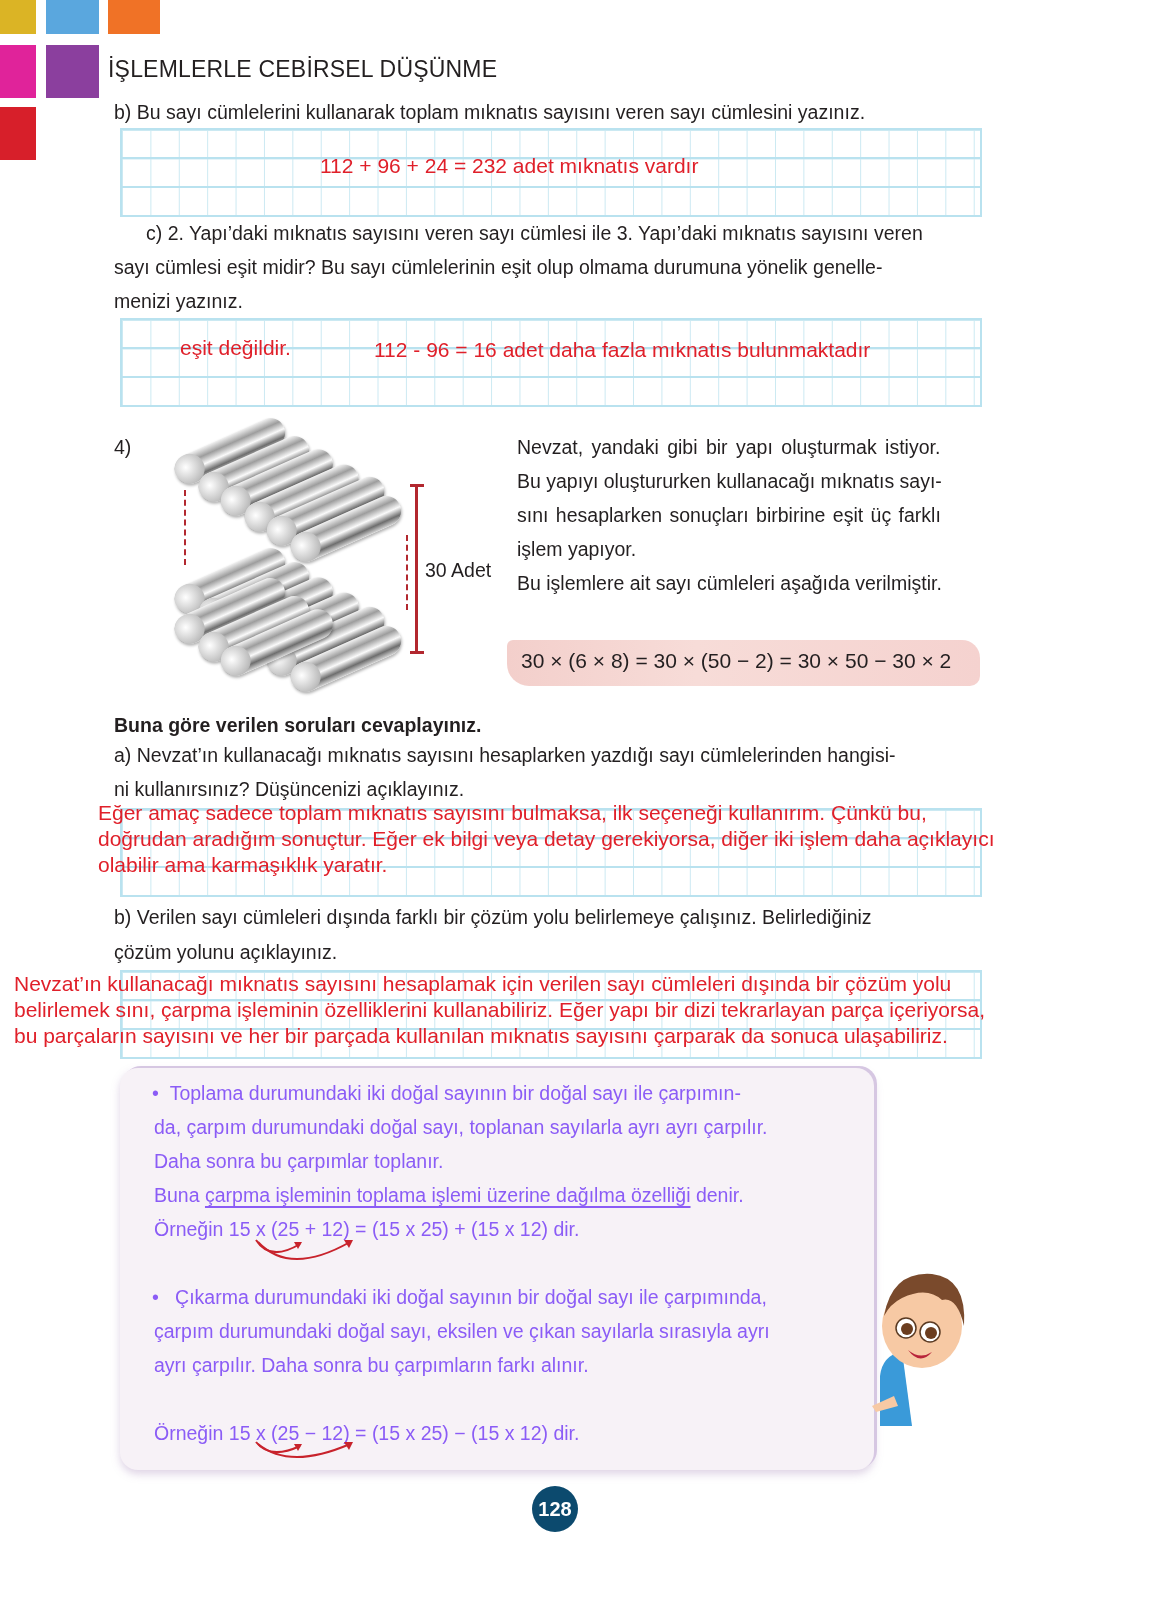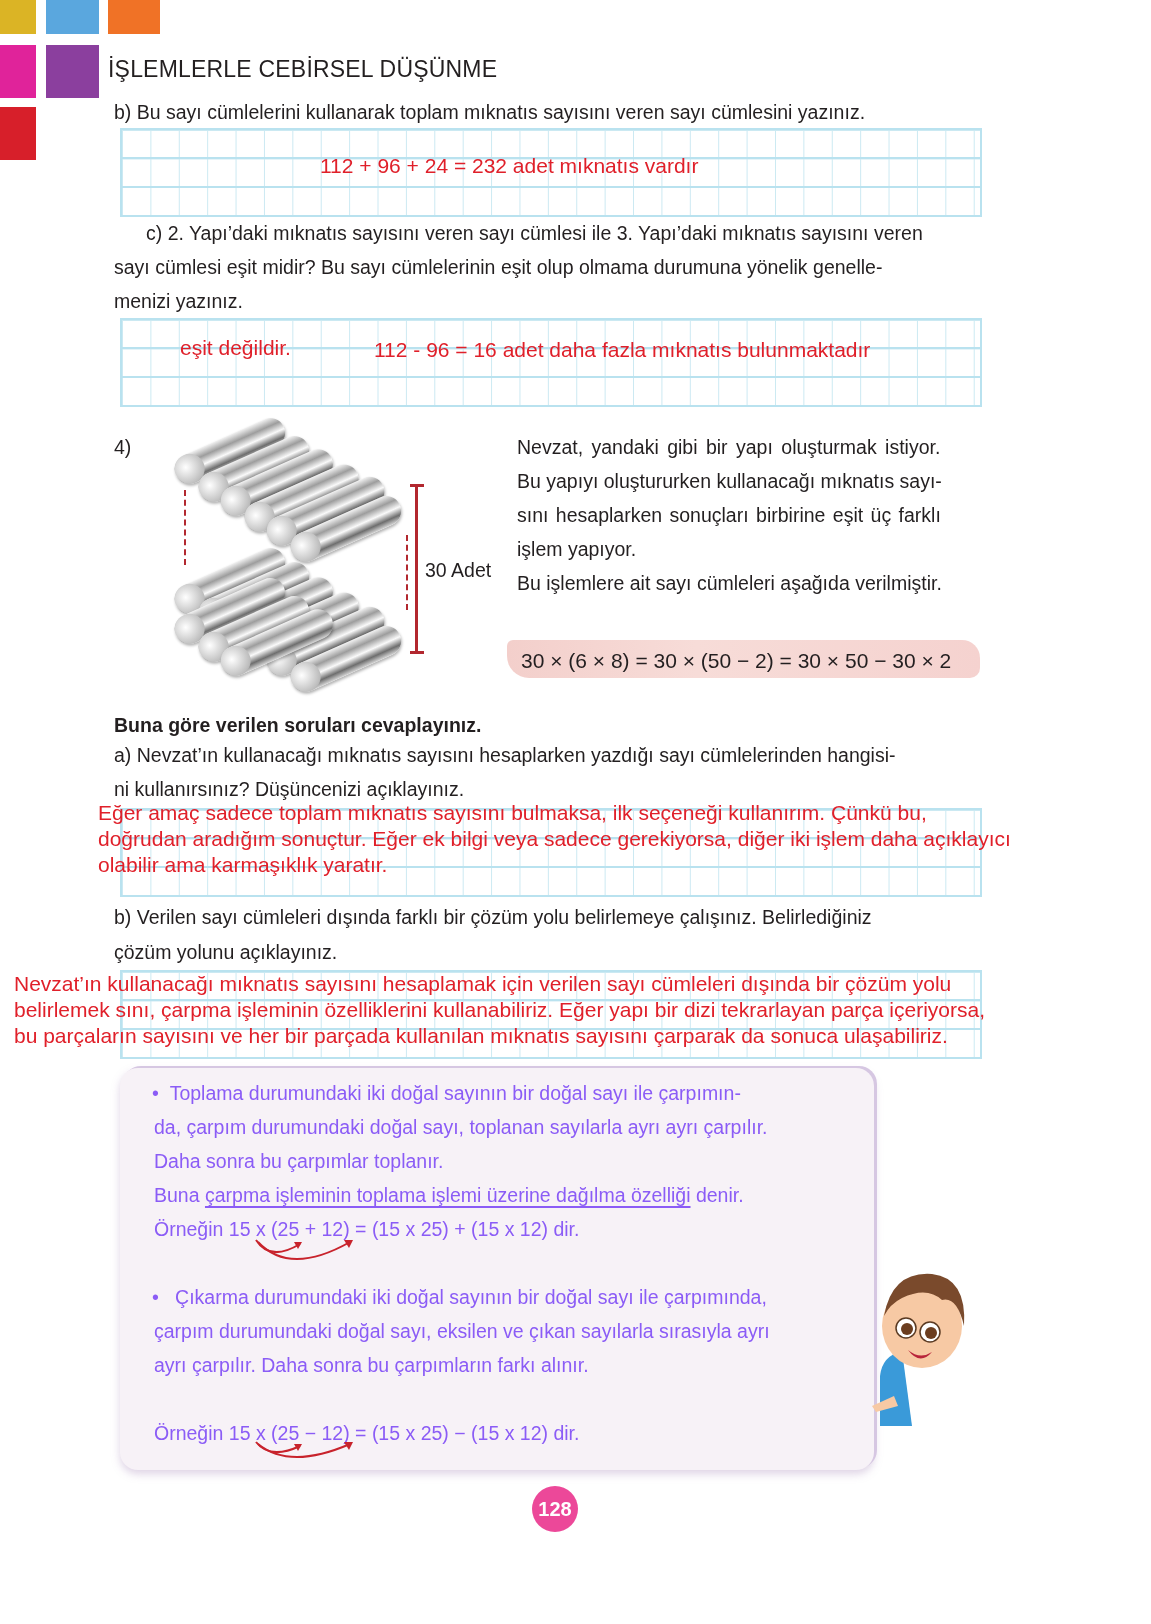--- a/index.html
+++ b/index.html
@@ -22,31 +22,31 @@
   .mag-row { position:absolute; height:30px; border-radius:15px;
     background:linear-gradient(180deg,#f4f4f4 0%,#9d9d9d 28%,#fafafa 55%,#6e6e6e 80%,#d8d8d8 100%);
     transform:rotate(-24deg); transform-origin:left center;
     box-shadow:0 2px 3px rgba(0,0,0,0.3); }
   .mag-row::before { content:""; position:absolute; left:0; top:0; width:30px; height:30px; border-radius:50%;
     background:radial-gradient(circle at 40% 40%, #ffffff, #bdbdbd 70%, #888 100%); }
   .bracket { position:absolute; left:415px; top:484px; width:10px; height:170px; border-left:3px solid #b2282f; }
   .bracket::before, .bracket::after { content:""; position:absolute; left:-8px; width:14px; height:3px; background:#b2282f; }
   .bracket::before { top:0; } .bracket::after { bottom:0; }
   .dots { position:absolute; width:0; border-left:2px dashed #b2282f; }
-  .formula { position:absolute; left:507px; top:640px; width:473px; height:38px;
+  .formula { position:absolute; left:507px; top:640px; width:473px; height:46px;
     background:linear-gradient(90deg,#f3cfcb 0%,#f7dcd8 40%,#f5d2cf 100%);
     border-radius:6px 18px 10px 22px; }
   .formula span { position:absolute; left:14px; top:9px; font-size:21px; color:#231f20; white-space:nowrap; }
   .infobox { position:absolute; left:120px; top:1068px; width:754px; height:402px;
     background:#f7f2f7; border-radius:18px;
     box-shadow: 3px -2px 0 #d6c7e2, 0 4px 8px rgba(160,130,180,0.35); }
   .infobox .txt { position:absolute; font-size:19.5px; line-height:34px; color:#8b5cf6; }
   .ul { text-decoration:underline; text-decoration-thickness:2px; text-underline-offset:4px; }
   .pagenum { position:absolute; left:532px; top:1486px; width:46px; height:46px; border-radius:50%;
-    background:#ec4899; color:#fff; font-weight:bold; font-size:20px; text-align:center; line-height:46px; }
+    background:#0c4a6e; color:#fff; font-weight:bold; font-size:20px; text-align:center; line-height:46px; }
   .boy { position:absolute; left:872px; top:1256px; width:100px; height:170px; }
 </style>
 </head>
 <body>
 
 <div class="sq" style="left:0;top:0;width:36px;height:34px;background:#dbb425;"></div>
 <div class="sq" style="left:46px;top:0;width:53px;height:34px;background:#5aa7de;"></div>
 <div class="sq" style="left:108px;top:0;width:52px;height:34px;background:#f07226;"></div>
 <div class="sq" style="left:0;top:45px;width:36px;height:53px;background:#e0239a;"></div>
 <div class="sq" style="left:46px;top:45px;width:53px;height:53px;background:#8b3f9e;"></div>
@@ -108,21 +108,21 @@
 <div class="abs q" style="left:114px;top:708px;font-weight:bold;">Buna göre verilen soruları cevaplayınız.</div>
 
 <div class="abs q" style="left:114px;top:738px;">a) Nevzat’ın kullanacağı mıknatıs sayısını hesaplarken yazdığı sayı cümlelerinden hangisi-</div>
 <div class="abs q" style="left:114px;top:772px;">ni kullanırsınız? Düşüncenizi açıklayınız.</div>
 <div class="grid" style="left:120px;top:808px;width:858px;height:85px;">
   <div class="hline" style="top:27px;"></div>
     <div class="hline" style="top:56px;"></div>
 </div>
 <div class="ans-block" style="left:98px;top:800px;">
   <div>Eğer amaç sadece toplam mıknatıs sayısını bulmaksa, ilk seçeneği kullanırım. Çünkü bu,</div>
-  <div>doğrudan aradığım sonuçtur. Eğer ek bilgi veya sadece gerekiyorsa, diğer iki işlem daha açıklayıcı</div>
+  <div>doğrudan aradığım sonuçtur. Eğer ek bilgi veya detay gerekiyorsa, diğer iki işlem daha açıklayıcı</div>
   <div>olabilir ama karmaşıklık yaratır.</div>
 </div>
 
 <div class="abs q" style="left:114px;top:900px;">b) Verilen sayı cümleleri dışında farklı bir çözüm yolu belirlemeye çalışınız. Belirlediğiniz</div>
 <div class="abs q" style="left:114px;top:935px;">çözüm yolunu açıklayınız.</div>
 <div class="grid" style="left:120px;top:970px;width:858px;height:85px;">
   <div class="hline" style="top:27px;"></div>
     <div class="hline" style="top:56px;"></div>
 </div>
 <div class="ans-block" style="left:14px;top:971px;">

